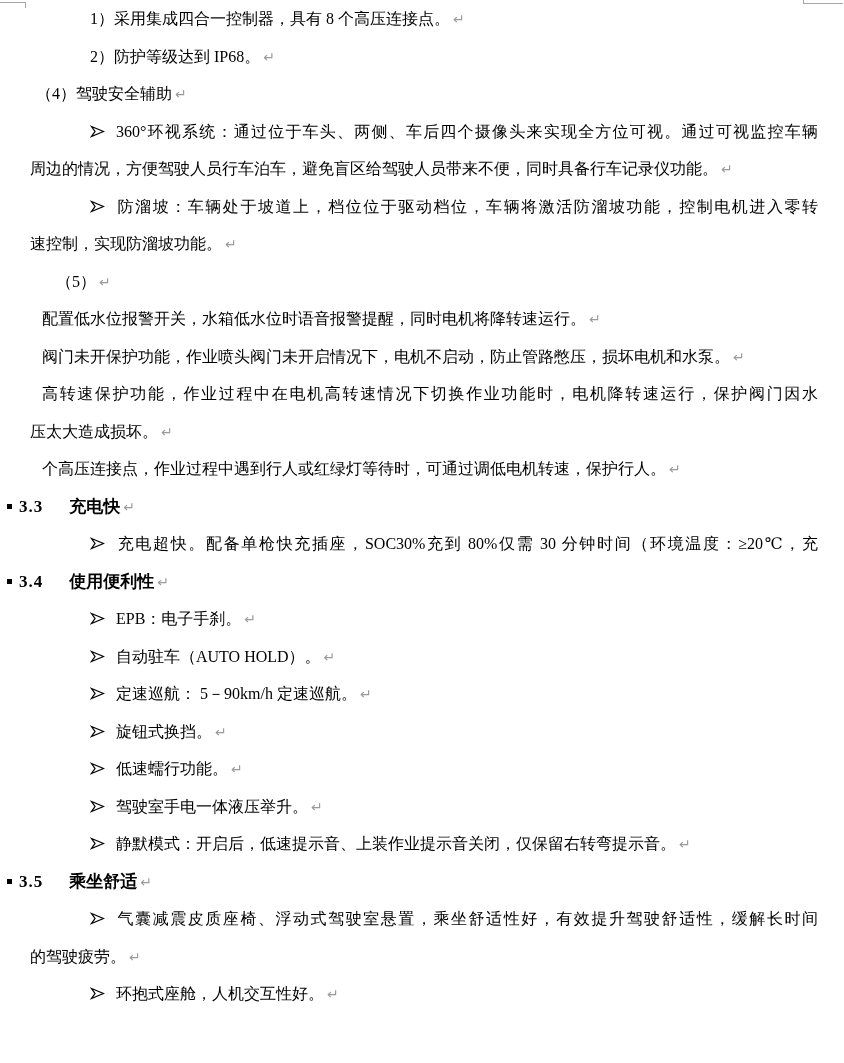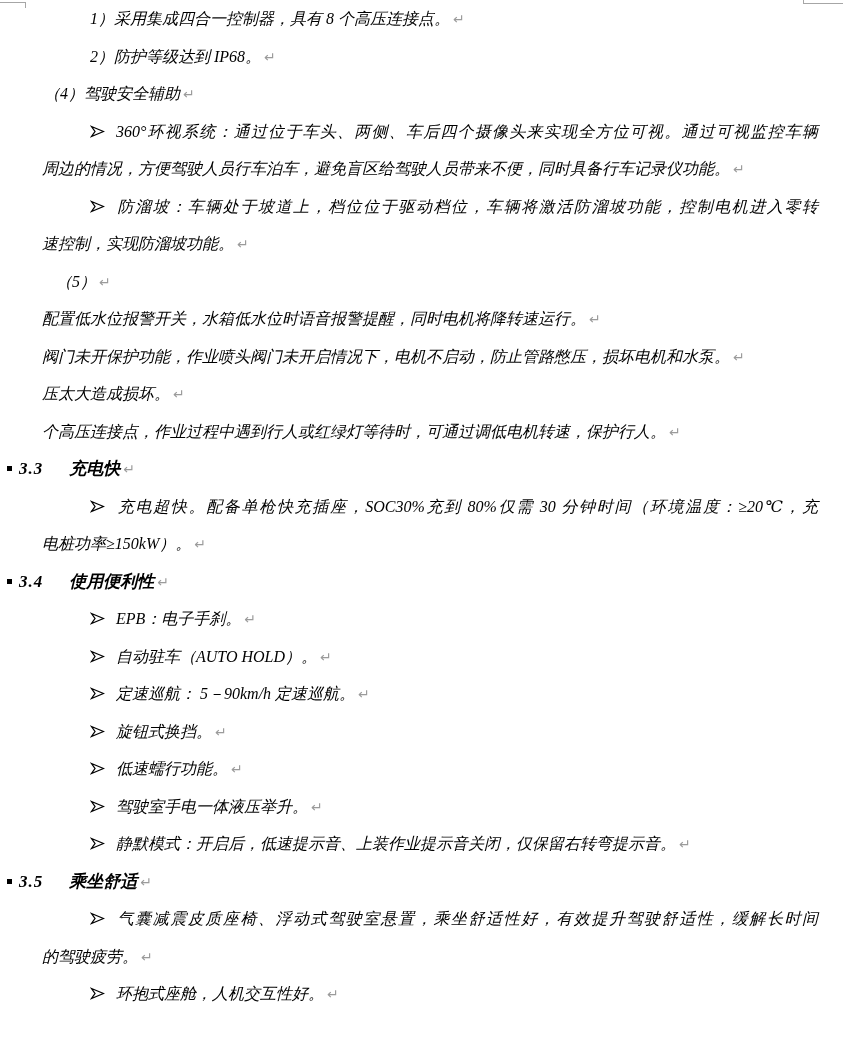--- a/index.html
+++ b/index.html
@@ -2,33 +2,33 @@
 <html><head>
 <meta charset="utf-8">
 <style>
   html,body{margin:0;padding:0;background:#ffffff;}
   body{
     width:844px;height:1063px;
     font-family:"Liberation Serif","DejaVu Serif",serif;
     font-size:16px;color:#000;
     overflow:hidden;
   }
-  .page{position:relative;width:844px;height:1063px;box-sizing:border-box;padding:0 26px;font-style:italic;}
+  .page{position:relative;width:844px;height:1063px;box-sizing:border-box;padding:0 26px;}
   
   .crop-left{position:absolute;left:0;top:2px;width:25px;height:5px;
     border-top:1px solid #a6a6a6;border-right:1px solid #a6a6a6;}
   .crop-right{position:absolute;left:803px;top:0;width:39px;height:3px;
     border-bottom:1px solid #a6a6a6;border-left:1px solid #a6a6a6;}
   .line{height:37.5px;line-height:37.5px;overflow:visible;}
   .fill{text-align:justify;text-align-last:justify;text-justify:inter-character;}
   .sub{margin-left:64px;}          
-  .paren4{margin-left:18px;}       
+  .paren4{margin-left:10px;}       
   .paren5{margin-left:30px;}       
   .ind{margin-left:16px;}          
-  .cont{margin-left:16px;}            
+  .cont{margin-left:4px;}            
   .bullet{margin-left:64px;}
   .marker{display:inline-block;width:26px;vertical-align:baseline;}
   .marker svg{vertical-align:-1px;}
   .heading{margin-left:-19px;font-weight:bold;font-size:17px;}
   .sq{display:inline-block;width:5px;height:5px;background:#000;vertical-align:3px;margin-right:7px;}
   .num{margin-right:26px;letter-spacing:1px;}
   .pmark{color:#9b9b9b;font-size:14px;margin-left:3px;
     font-family:"DejaVu Sans","Liberation Sans",sans-serif;font-weight:normal;}
 </style>
 </head>
@@ -51,29 +51,29 @@
 
   <div class="line bullet fill"><span class="marker"><svg width="15" height="13" viewBox="0 0 15 13">
           <path d="M1.5 1.5 L13.5 6.5 L1.5 11.5 L5 6.5 Z" fill="#ffffff" stroke="#000000" stroke-width="1.3"></path>
         </svg></span><span>防溜坡：车辆处于坡道上，档位位于驱动档位，车辆将激活防溜坡功能，控制电机进入零转</span></div>
   <div class="line cont"><span>速控制，实现防溜坡功能。</span><span class="pmark">↵</span></div>
 
   <div class="line paren5"><span>（5）</span><span class="pmark">↵</span></div>
 
   <div class="line ind"><span>配置低水位报警开关，水箱低水位时语音报警提醒，同时电机将降转速运行。</span><span class="pmark">↵</span></div>
   <div class="line ind"><span>阀门未开保护功能，作业喷头阀门未开启情况下，电机不启动，防止管路憋压，损坏电机和水泵。</span><span class="pmark">↵</span></div>
+  <div class="line ind fill"><span>高转速保护功能，作业过程中在电机高转速情况下切换作业功能时，电机降转速运行，保护阀门因水</span></div>
   <div class="line cont"><span>压太大造成损坏。</span><span class="pmark">↵</span></div>
   <div class="line ind"><span>个高压连接点，作业过程中遇到行人或红绿灯等待时，可通过调低电机转速，保护行人。</span><span class="pmark">↵</span></div>
 
   <div class="line heading"><span class="sq"></span><span class="num">3.3</span><span>充电快</span><span class="pmark">↵</span></div>
 
   <div class="line bullet fill"><span class="marker"><svg width="15" height="13" viewBox="0 0 15 13">
           <path d="M1.5 1.5 L13.5 6.5 L1.5 11.5 L5 6.5 Z" fill="#ffffff" stroke="#000000" stroke-width="1.3"></path>
         </svg></span><span>充电超快。配备单枪快充插座，SOC30%充到 80%仅需 30 分钟时间（环境温度：≥20℃，充</span></div>
-  <div class="line cont"><span>电桩功率≥150kW）。</span><span class="pmark">↵</span></div>
 
   <div class="line heading"><span class="sq"></span><span class="num">3.4</span><span>使用便利性</span><span class="pmark">↵</span></div>
 
   <div class="line bullet"><span class="marker"><svg width="15" height="13" viewBox="0 0 15 13">
           <path d="M1.5 1.5 L13.5 6.5 L1.5 11.5 L5 6.5 Z" fill="#ffffff" stroke="#000000" stroke-width="1.3"></path>
         </svg></span><span>EPB：电子手刹。</span><span class="pmark">↵</span></div>
   <div class="line bullet"><span class="marker"><svg width="15" height="13" viewBox="0 0 15 13">
           <path d="M1.5 1.5 L13.5 6.5 L1.5 11.5 L5 6.5 Z" fill="#ffffff" stroke="#000000" stroke-width="1.3"></path>
         </svg></span><span>自动驻车（AUTO HOLD）。</span><span class="pmark">↵</span></div>
   <div class="line bullet"><span class="marker"><svg width="15" height="13" viewBox="0 0 15 13">

